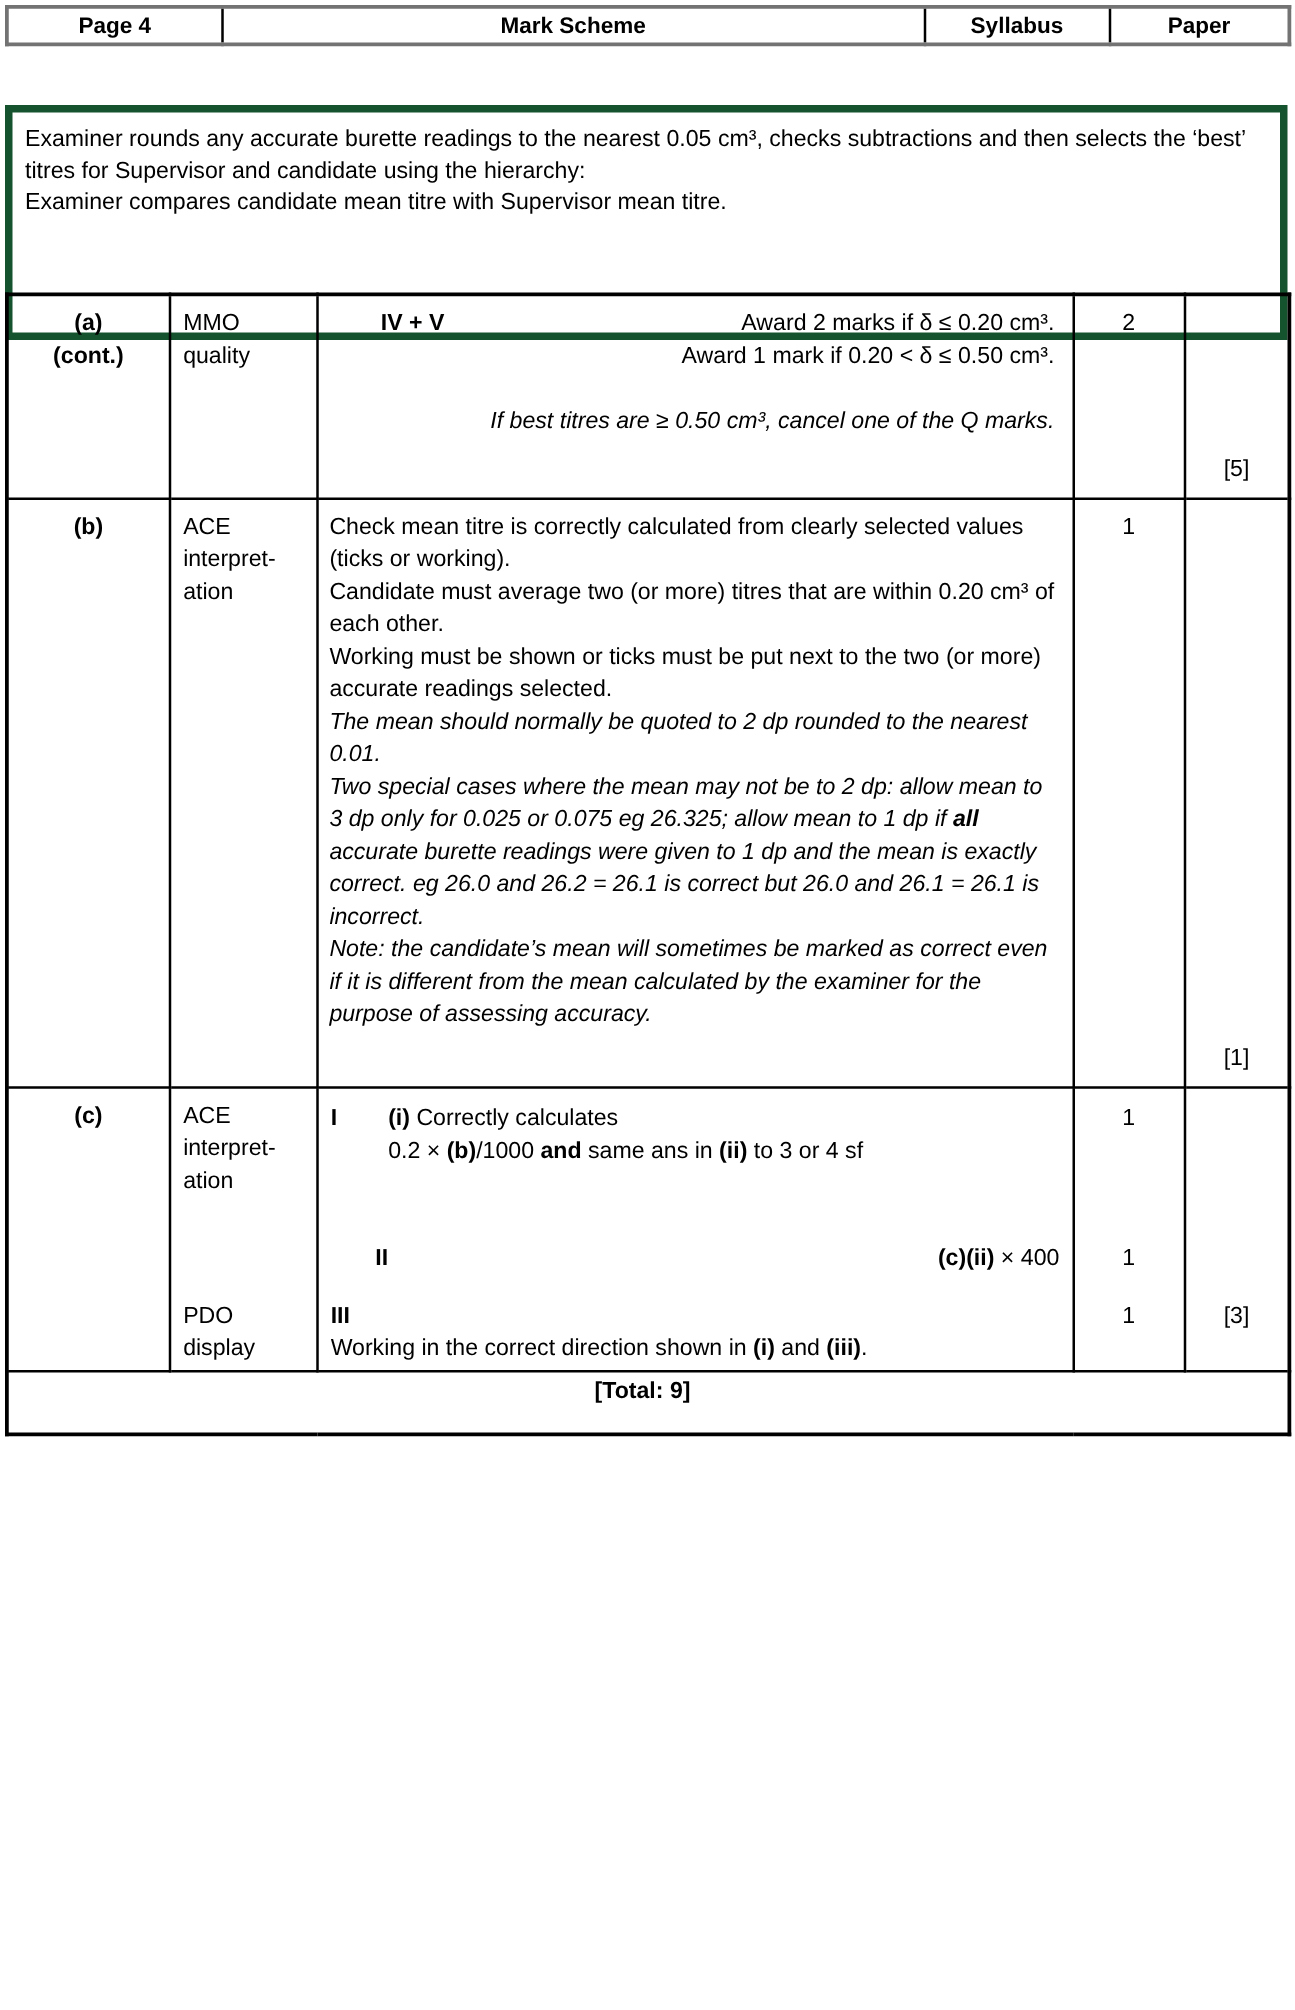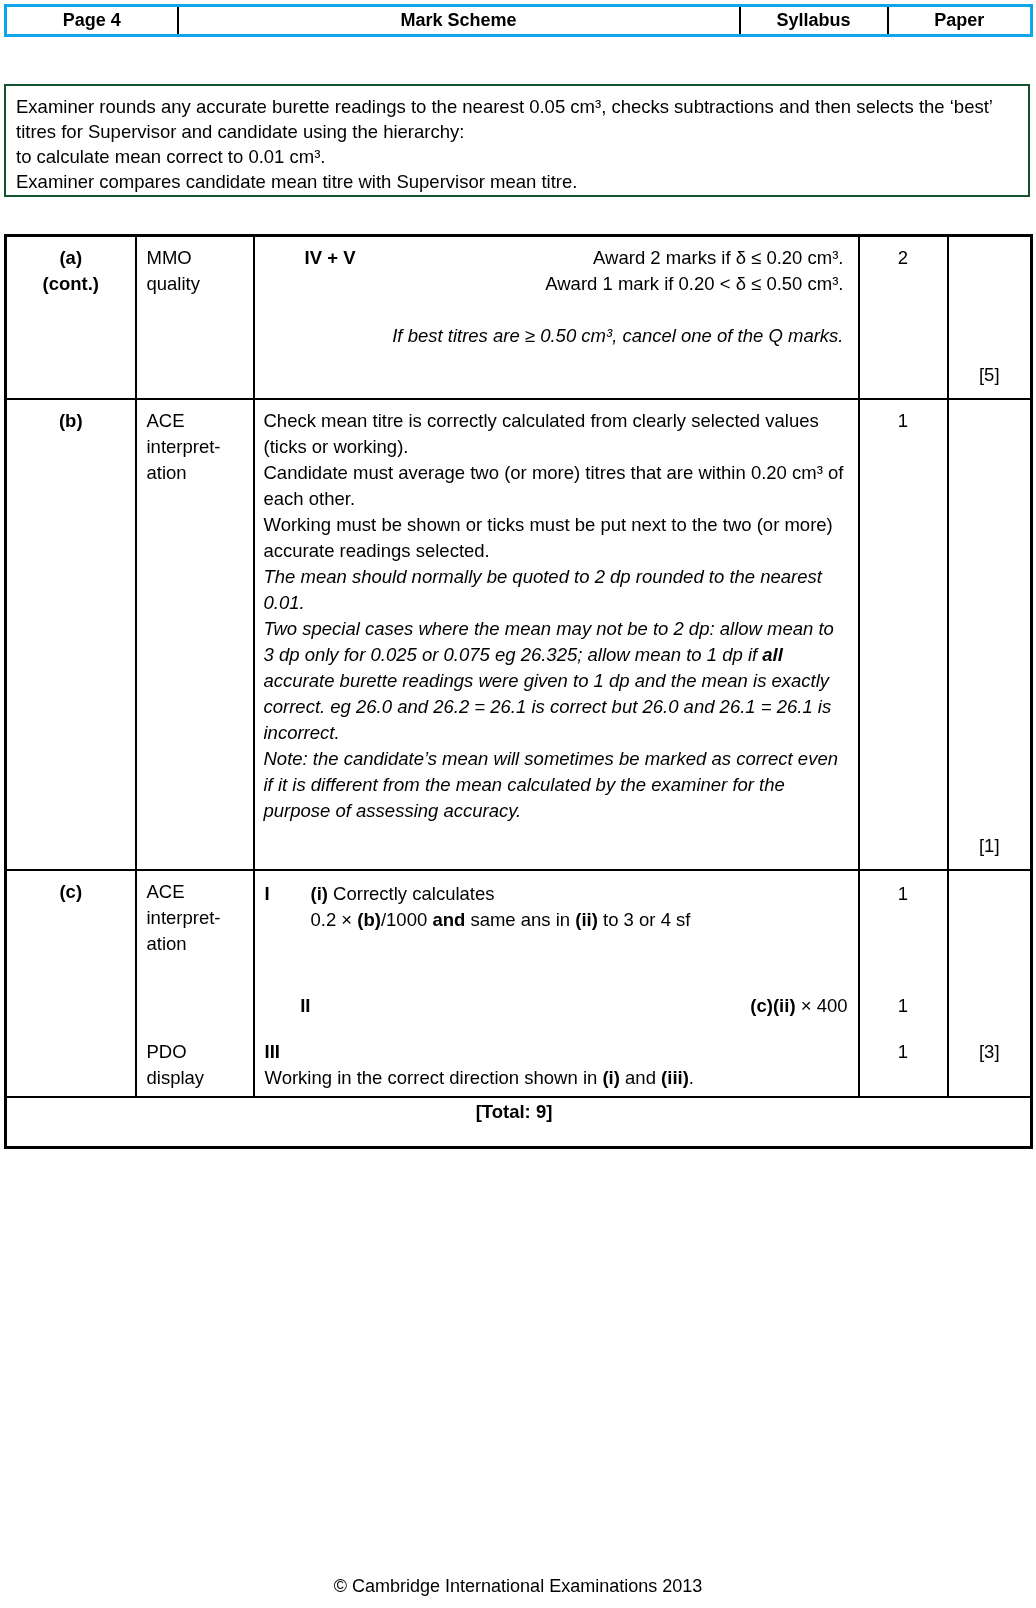--- a/index.html
+++ b/index.html
@@ -2,26 +2,26 @@
 <html><head>
 <meta charset="utf-8">
 <style>
   html,body{margin:0;padding:0;background:#e8e8e8;}
   .page{
     position:relative;width:1036px;height:1608px;background:#ffffff;
     font-family:"Liberation Sans", sans-serif;color:#000;margin:0 auto;overflow:hidden;
   }
   table{border-collapse:collapse;table-layout:fixed;}
   
-  .hdr{position:absolute;left:4px;top:4px;width:1026px;border:3px solid #0ea5e9;}
+  .hdr{position:absolute;left:4px;top:4px;width:1026px;border:3px solid #737373;}
   .hdr td{border:2px solid #000;height:27px;text-align:center;vertical-align:middle;
           font-weight:bold;font-size:18px;padding:0 4px;overflow:hidden;}
   
-  .intro{position:absolute;left:4px;top:84px;width:1026px;height:113px;box-sizing:border-box;
-         border:2px solid #14532d;padding:8px 12px 0 10px;font-size:18.5px;line-height:25px;}
+  .intro{position:absolute;left:4px;top:84px;width:1026px;height:188px;box-sizing:border-box;
+         border:6px solid #14532d;padding:8px 12px 0 10px;font-size:18.5px;line-height:25px;}
   
   .main{position:absolute;left:4px;top:234px;width:1026px;border:3px solid #000;
         font-size:18.5px;line-height:26px;}
   .main td{border:2px solid #000;vertical-align:top;overflow:hidden;}
   .row-a{height:163px;}
   .row-b{height:471px;}
   .row-c{height:227px;}
   .row-total{height:51px;}
   .q{text-align:center;font-weight:bold;white-space:pre-line;padding-top:8px;}
   .skill{white-space:pre-line;padding:8px 4px 16px 10px;}
@@ -69,21 +69,20 @@
         <td>Page 4</td>
         <td>Mark Scheme</td>
         <td>Syllabus</td>
         <td>Paper</td>
       </tr>
     </tbody>
   </table>
 
   <div class="intro">
     <div><span class="s-n">Examiner rounds any accurate burette readings to the nearest 0.05 cm³, checks subtractions and then selects the ‘best’ titres for Supervisor and candidate using the hierarchy:</span></div>
-    <div><span class="s-n">to calculate mean correct to 0.01 cm³.</span></div>
     <div><span class="s-n">Examiner compares candidate mean titre with Supervisor mean titre.</span></div>
   </div>
 
   <table class="main">
     <colgroup>
         <col style="width:130px">
         <col style="width:118px">
         <col style="width:605px">
         <col style="width:89px">
         <col style="width:84px">
@@ -165,15 +164,14 @@
           <span class="cmark pos-i3">[3]</span>
         </td>
       </tr>
 
       <tr class="row-total">
         <td class="totalcell" colspan="5">[Total: 9]</td>
       </tr>
     </tbody>
   </table>
 
-  <div class="footer">© Cambridge International Examinations 2013</div>
 
 </div>
 
 </body></html>

